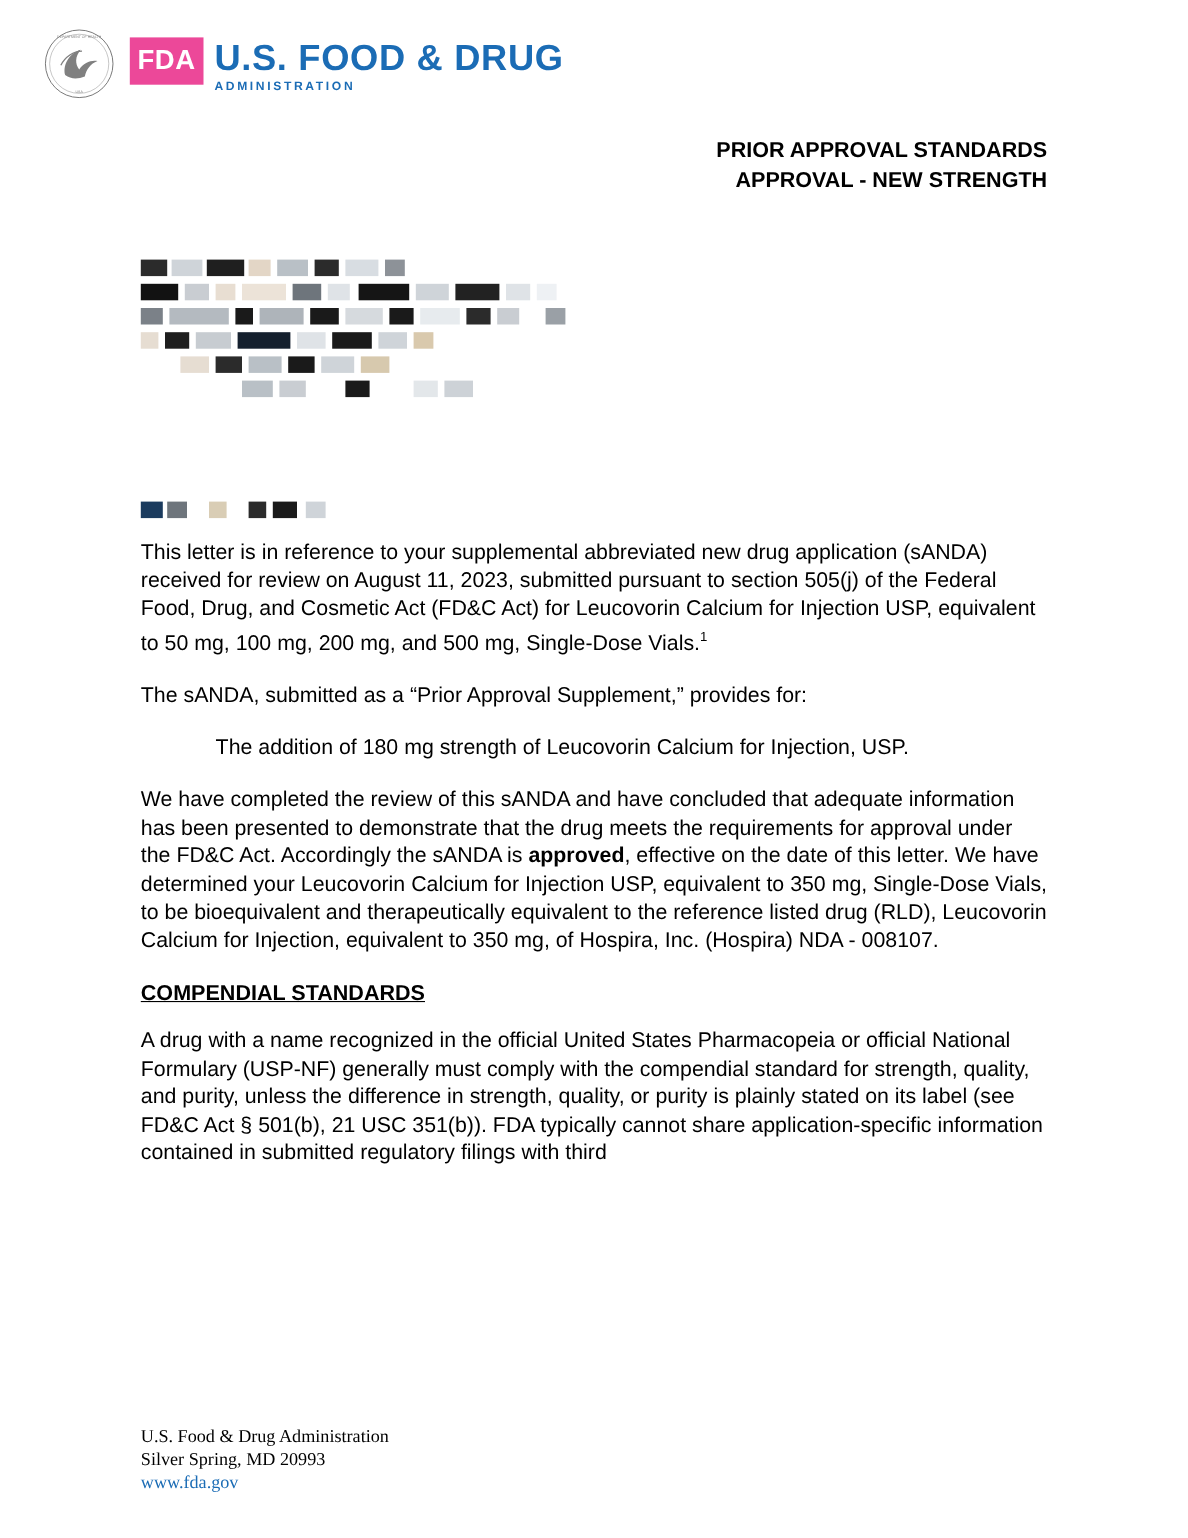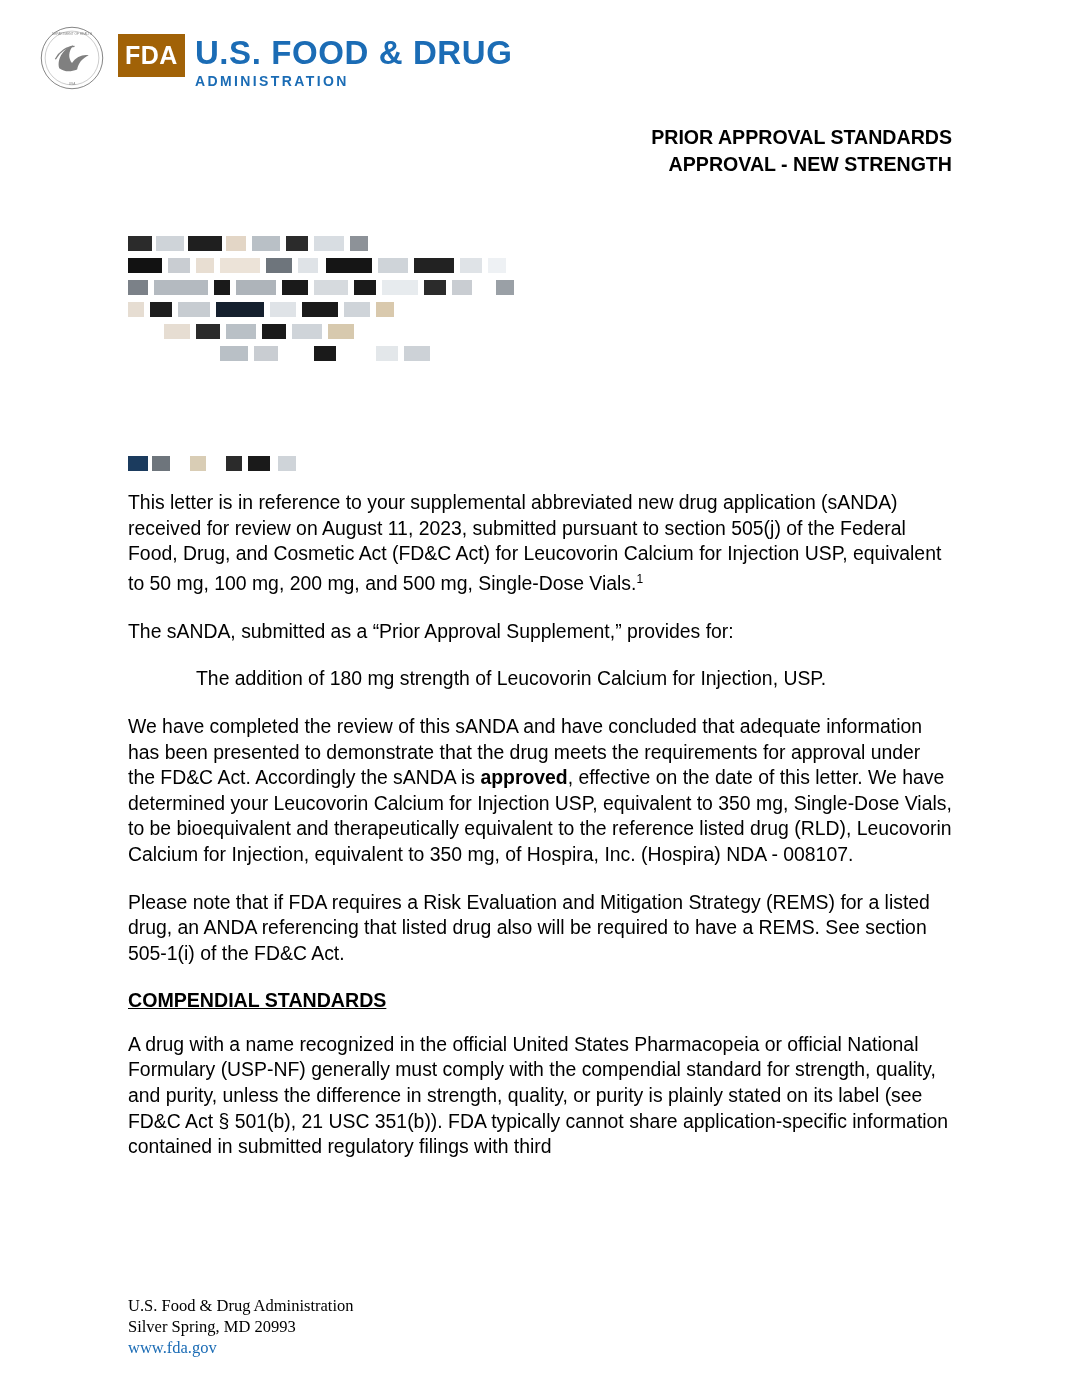--- a/index.html
+++ b/index.html
@@ -34,40 +34,40 @@
     margin-right: 14px;
     flex: 0 0 auto;
     opacity: .85;
   }
   .fda-lockup {
     display: flex;
     align-items: flex-start;
     margin-top: 8px;
   }
   .fda-box {
-    background: #a16207;
+    background: #ec4899;
     color: #ffffff;
     font-weight: bold;
     font-size: 25px;
     letter-spacing: .5px;
     line-height: 1;
     padding: 9px 7px 9px 7px;
     margin-right: 10px;
   }
   .fda-words { line-height: 1; padding-top: 2px; }
   .fda-title {
     color: #1b6cb5;
     font-weight: bold;
     font-size: 33px;
     letter-spacing: .6px;
     white-space: nowrap;
   }
   .fda-sub {
     color: #1b6cb5;
-    font-size: 14px;
+    font-size: 11px;
     letter-spacing: 2.4px;
     font-weight: bold;
     margin-top: 5px;
   }
 
   
   .content {
     padding: 0 128px 0 128px;
     font-size: 19.4px;
     line-height: 25.5px;
@@ -233,21 +233,20 @@
 
     <p class="body-p"><span>This letter is in reference to your supplemental abbreviated new drug application (sANDA) received for review on August 11, 2023, submitted pursuant to section 505(j) of the Federal Food, Drug, and Cosmetic Act (FD&amp;C Act) for Leucovorin Calcium for Injection USP, equivalent to 50 mg, 100 mg, 200 mg, and 500 mg, Single-Dose Vials.</span><span class="sup">1</span></p>
 
 
     <p class="body-p">The sANDA, submitted as a “Prior Approval Supplement,” provides for:</p>
 
     <p class="indent-p">The addition of 180 mg strength of Leucovorin Calcium for Injection, USP.</p>
 
     <p class="body-p"><span>We have completed the review of this sANDA and have concluded that adequate information has been presented to demonstrate that the drug meets the requirements for approval under the FD&amp;C Act. Accordingly the sANDA is </span><b class="strongword">approved</b><span>, effective on the date of this letter. We have determined your Leucovorin Calcium for Injection USP, equivalent to 350 mg, Single-Dose Vials, to be bioequivalent and therapeutically equivalent to the reference listed drug (RLD), Leucovorin Calcium for Injection, equivalent to 350 mg, of Hospira, Inc. (Hospira) NDA - 008107.</span></p>
 
-    <p class="body-p">Please note that if FDA requires a Risk Evaluation and Mitigation Strategy (REMS) for a listed drug, an ANDA referencing that listed drug also will be required to have a REMS. See section 505-1(i) of the FD&amp;C Act.</p>
 
     <div class="section-title">COMPENDIAL STANDARDS</div>
 
     <p class="body-p">A drug with a name recognized in the official United States Pharmacopeia or official National Formulary (USP-NF) generally must comply with the compendial standard for strength, quality, and purity, unless the difference in strength, quality, or purity is plainly stated on its label (see FD&amp;C Act § 501(b), 21 USC 351(b)). FDA typically cannot share application-specific information contained in submitted regulatory filings with third</p>
 
   </div>
 
   <div class="footer">
     <div>U.S. Food &amp; Drug Administration</div>
     <div>Silver Spring, MD 20993</div>

